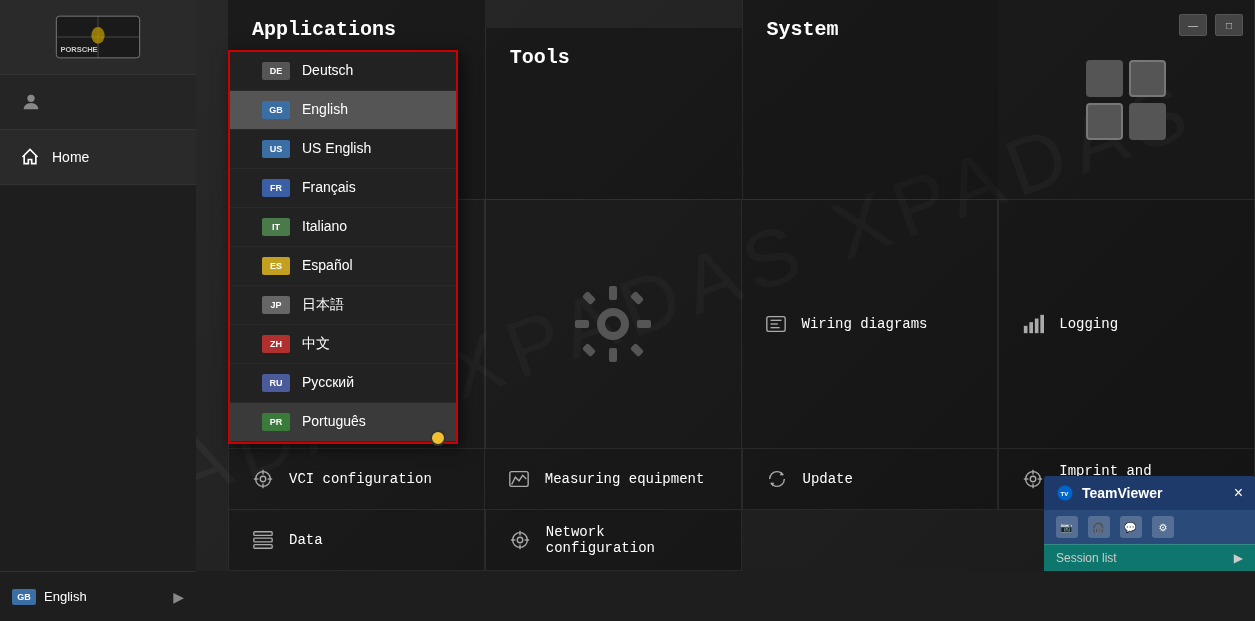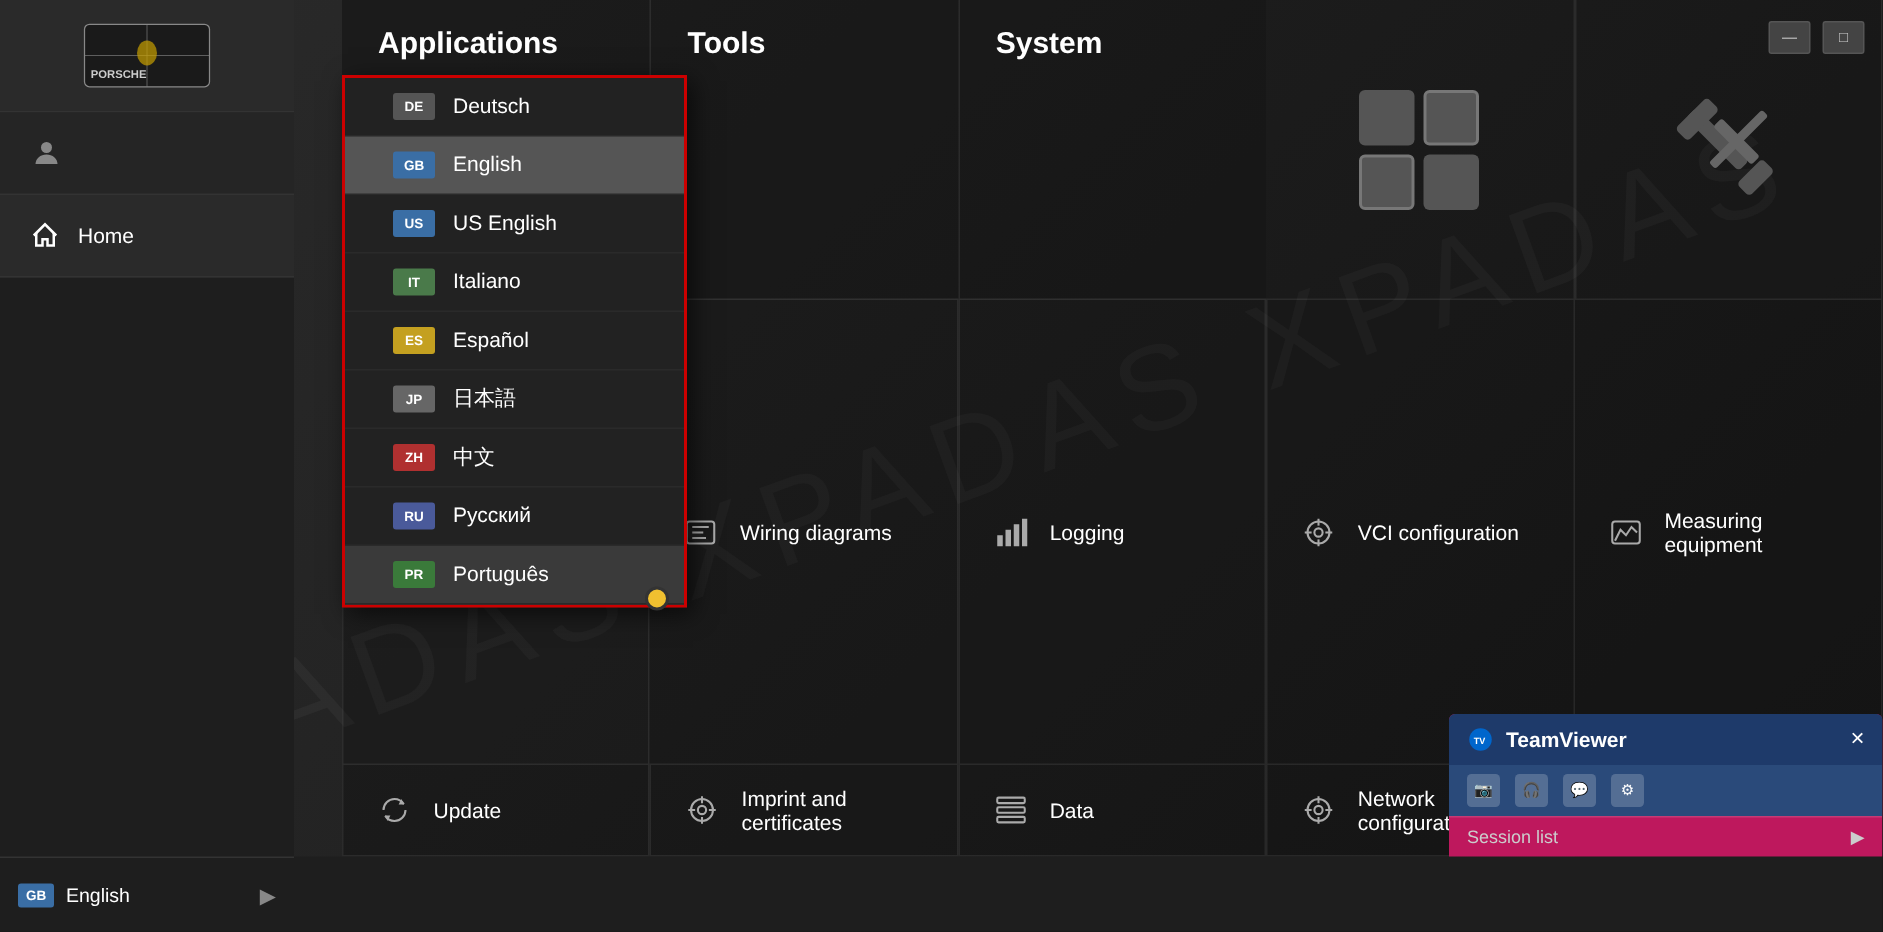--- a/index.html
+++ b/index.html
@@ -187,22 +187,23 @@
     .lang-code-badge.nl { background: #c05a20; }
 
     
     .main-content {
       position: absolute;
       left: 228px;
       top: 0;
       right: 0;
       bottom: 50px;
       display: grid;
-      grid-template-columns: 1fr 1fr 1fr 1fr 1fr;
+      grid-template-columns: 1fr 1fr 1fr 1fr;
       grid-template-rows: auto 1fr auto auto auto;
+      font-family: Liberation Mono, monospace;
     }
 
     
     .section-header {
       padding: 18px 24px 12px;
       color: #fff;
       font-size: 20px;
       font-weight: bold;
       background: rgba(0,0,0,0.3);
       border-bottom: 1px solid rgba(255,255,255,0.1);
@@ -256,22 +257,22 @@
       font-size: 18px;
       color: #aaa;
       flex-shrink: 0;
     }
 
     
     .teamviewer-panel {
       position: absolute;
       bottom: 50px;
       right: 0;
-      width: 289px;
-      background: #be185d;
+      width: 211px;
+      background: #0f766e;
       z-index: 20;
       border-top-left-radius: 4px;
       border-top-right-radius: 4px;
       overflow: hidden;
     }
 
     .tv-header {
       display: flex;
       align-items: center;
       justify-content: space-between;
@@ -450,20 +451,24 @@
   </div>
   <div class="lang-item selected">
     <div class="lang-code-badge gb">GB</div>
     <span>English</span>
   </div>
   <div class="lang-item">
     <div class="lang-code-badge us">US</div>
     <span>US English</span>
   </div>
   <div class="lang-item">
+    <div class="lang-code-badge fr">FR</div>
+    <span>Français</span>
+  </div>
+  <div class="lang-item">
     <div class="lang-code-badge it">IT</div>
     <span>Italiano</span>
   </div>
   <div class="lang-item">
     <div class="lang-code-badge es">ES</div>
     <span>Español</span>
   </div>
   <div class="lang-item">
     <div class="lang-code-badge jp">JP</div>
     <span>日本語</span>
@@ -482,21 +487,21 @@
 
     <div class="cursor-dot" style="position:absolute; right:10px; bottom:-5px; width:16px; height:16px;"></div>
   </div>
 </div>
 
 <div class="main-content">
 
   <div class="section-header">
     <span>Applications</span>
   </div>
-  <div class="section-header" style="border-left:1px solid rgba(255,255,255,0.08);">
+  <div class="section-header" style="border-left:1px solid rgba(255,255,255,0.08);margin-top:28px;">
     <span>Tools</span>
   </div>
   <div class="section-header" style="border-left:1px solid rgba(255,255,255,0.08);">
     <span>System</span>
   </div>
 
   <div class="big-tile">
     <div class="grid-icon">
       <div class="grid-icon-cell" style="background:#555;"></div>
       <div class="grid-icon-cell" style="background:#555; border:2px solid #777;"></div>

